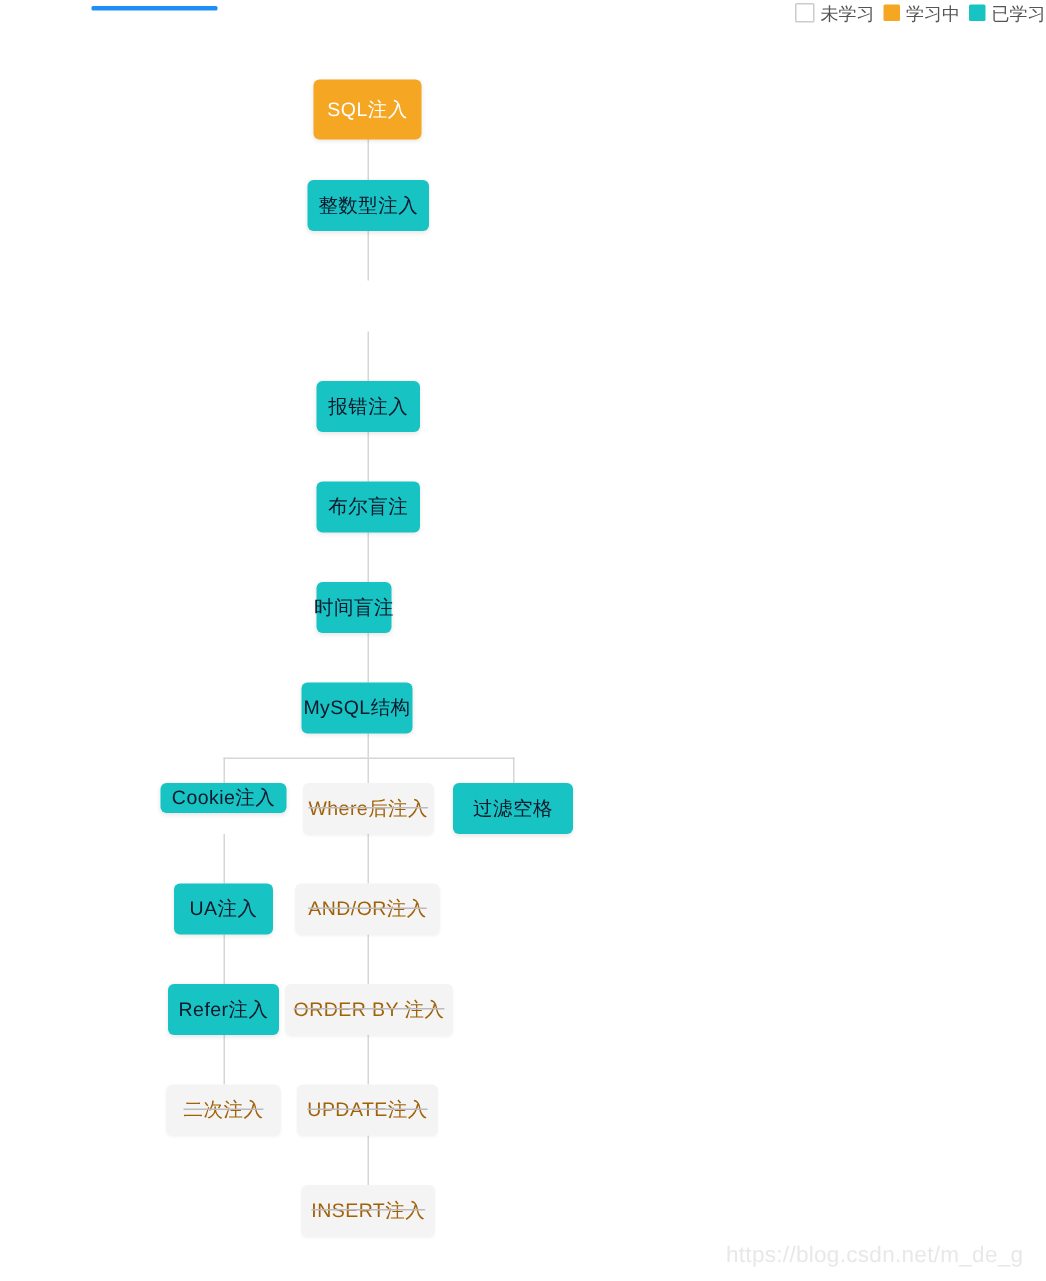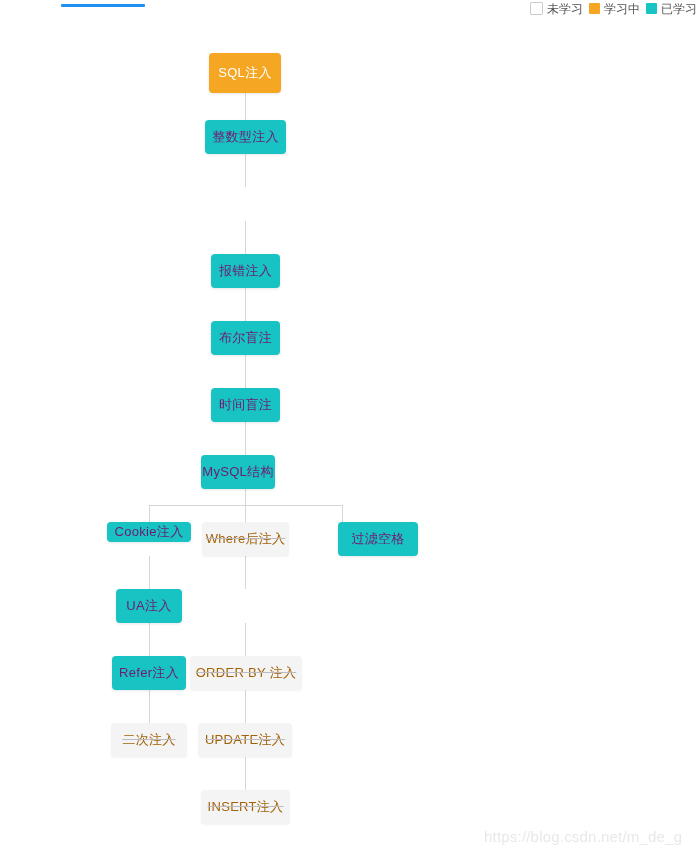--- a/index.html
+++ b/index.html
@@ -53,21 +53,21 @@
     letter-spacing:0.3px;
     box-sizing:border-box;
     user-select:none;
     white-space:nowrap;
   }
   .node.learning{   
     background:#F5A623;color:#ffffff;
     box-shadow:0 1px 3px rgba(0,0,0,0.10);
   }
   .node.learned{    
-    background:#17C3C3;color:#701a75;
+    background:#17C3C3;color:#0f172a;
     box-shadow:0 1px 3px rgba(0,0,0,0.10);
   }
   .node.unlearned{  
     background:#f4f4f4;color:#a16207;
     text-decoration:line-through;
     text-decoration-color:#bdbabf;
     box-shadow:0 1px 2px rgba(0,0,0,0.05);
   }
 
   
@@ -120,28 +120,29 @@
 
   <div class="vline" style="left:245px;top:536px;height:33px;"></div>
   <div class="vline" style="left:245px;top:603px;height:33px;"></div>
   <div class="vline" style="left:245px;top:670px;height:33px;"></div>
   <div class="vline" style="left:245px;top:737px;height:33px;"></div>
 
   <div class="node learning" style="left:209px;top:33px;width:72px;height:40px;">SQL注入</div>
   <div class="node learned" style="left:205px;top:100px;width:81px;height:34px;">整数型注入</div>
   <div class="node learned" style="left:211px;top:234px;width:69px;height:34px;">报错注入</div>
   <div class="node learned" style="left:211px;top:301px;width:69px;height:34px;">布尔盲注</div>
-  <div class="node learned" style="left:211px;top:368px;width:69px;height:34px;">时间盲注</div>
+  <div class="node learned" style="left:211px;top:368px;width:50px;height:34px;">时间盲注</div>
   <div class="node learned" style="left:201px;top:435px;width:74px;height:34px;">MySQL结构</div>
 
   <div class="node learned" style="left:107px;top:502px;width:84px;height:20px;">Cookie注入</div>
   <div class="node unlearned" style="left:202px;top:502px;width:87px;height:34px;">Where后注入</div>
-  <div class="node learned" style="left:302px;top:502px;width:80px;height:34px;margin-left:36px;">过滤空格</div>
+  <div class="node learned" style="left:302px;top:502px;width:80px;height:34px;">过滤空格</div>
 
   <div class="node learned" style="left:116px;top:569px;width:66px;height:34px;">UA注入</div>
+  <div class="node unlearned" style="left:197px;top:569px;width:96px;height:34px;">AND/OR注入</div>
 
   <div class="node learned" style="left:112px;top:636px;width:74px;height:34px;">Refer注入</div>
   <div class="node unlearned" style="left:190px;top:636px;width:112px;height:34px;">ORDER BY 注入</div>
 
   <div class="node unlearned" style="left:111px;top:703px;width:76px;height:34px;">二次注入</div>
   <div class="node unlearned" style="left:198px;top:703px;width:94px;height:34px;">UPDATE注入</div>
 
   <div class="node unlearned" style="left:201px;top:770px;width:89px;height:34px;">INSERT注入</div>
 </div>
 

